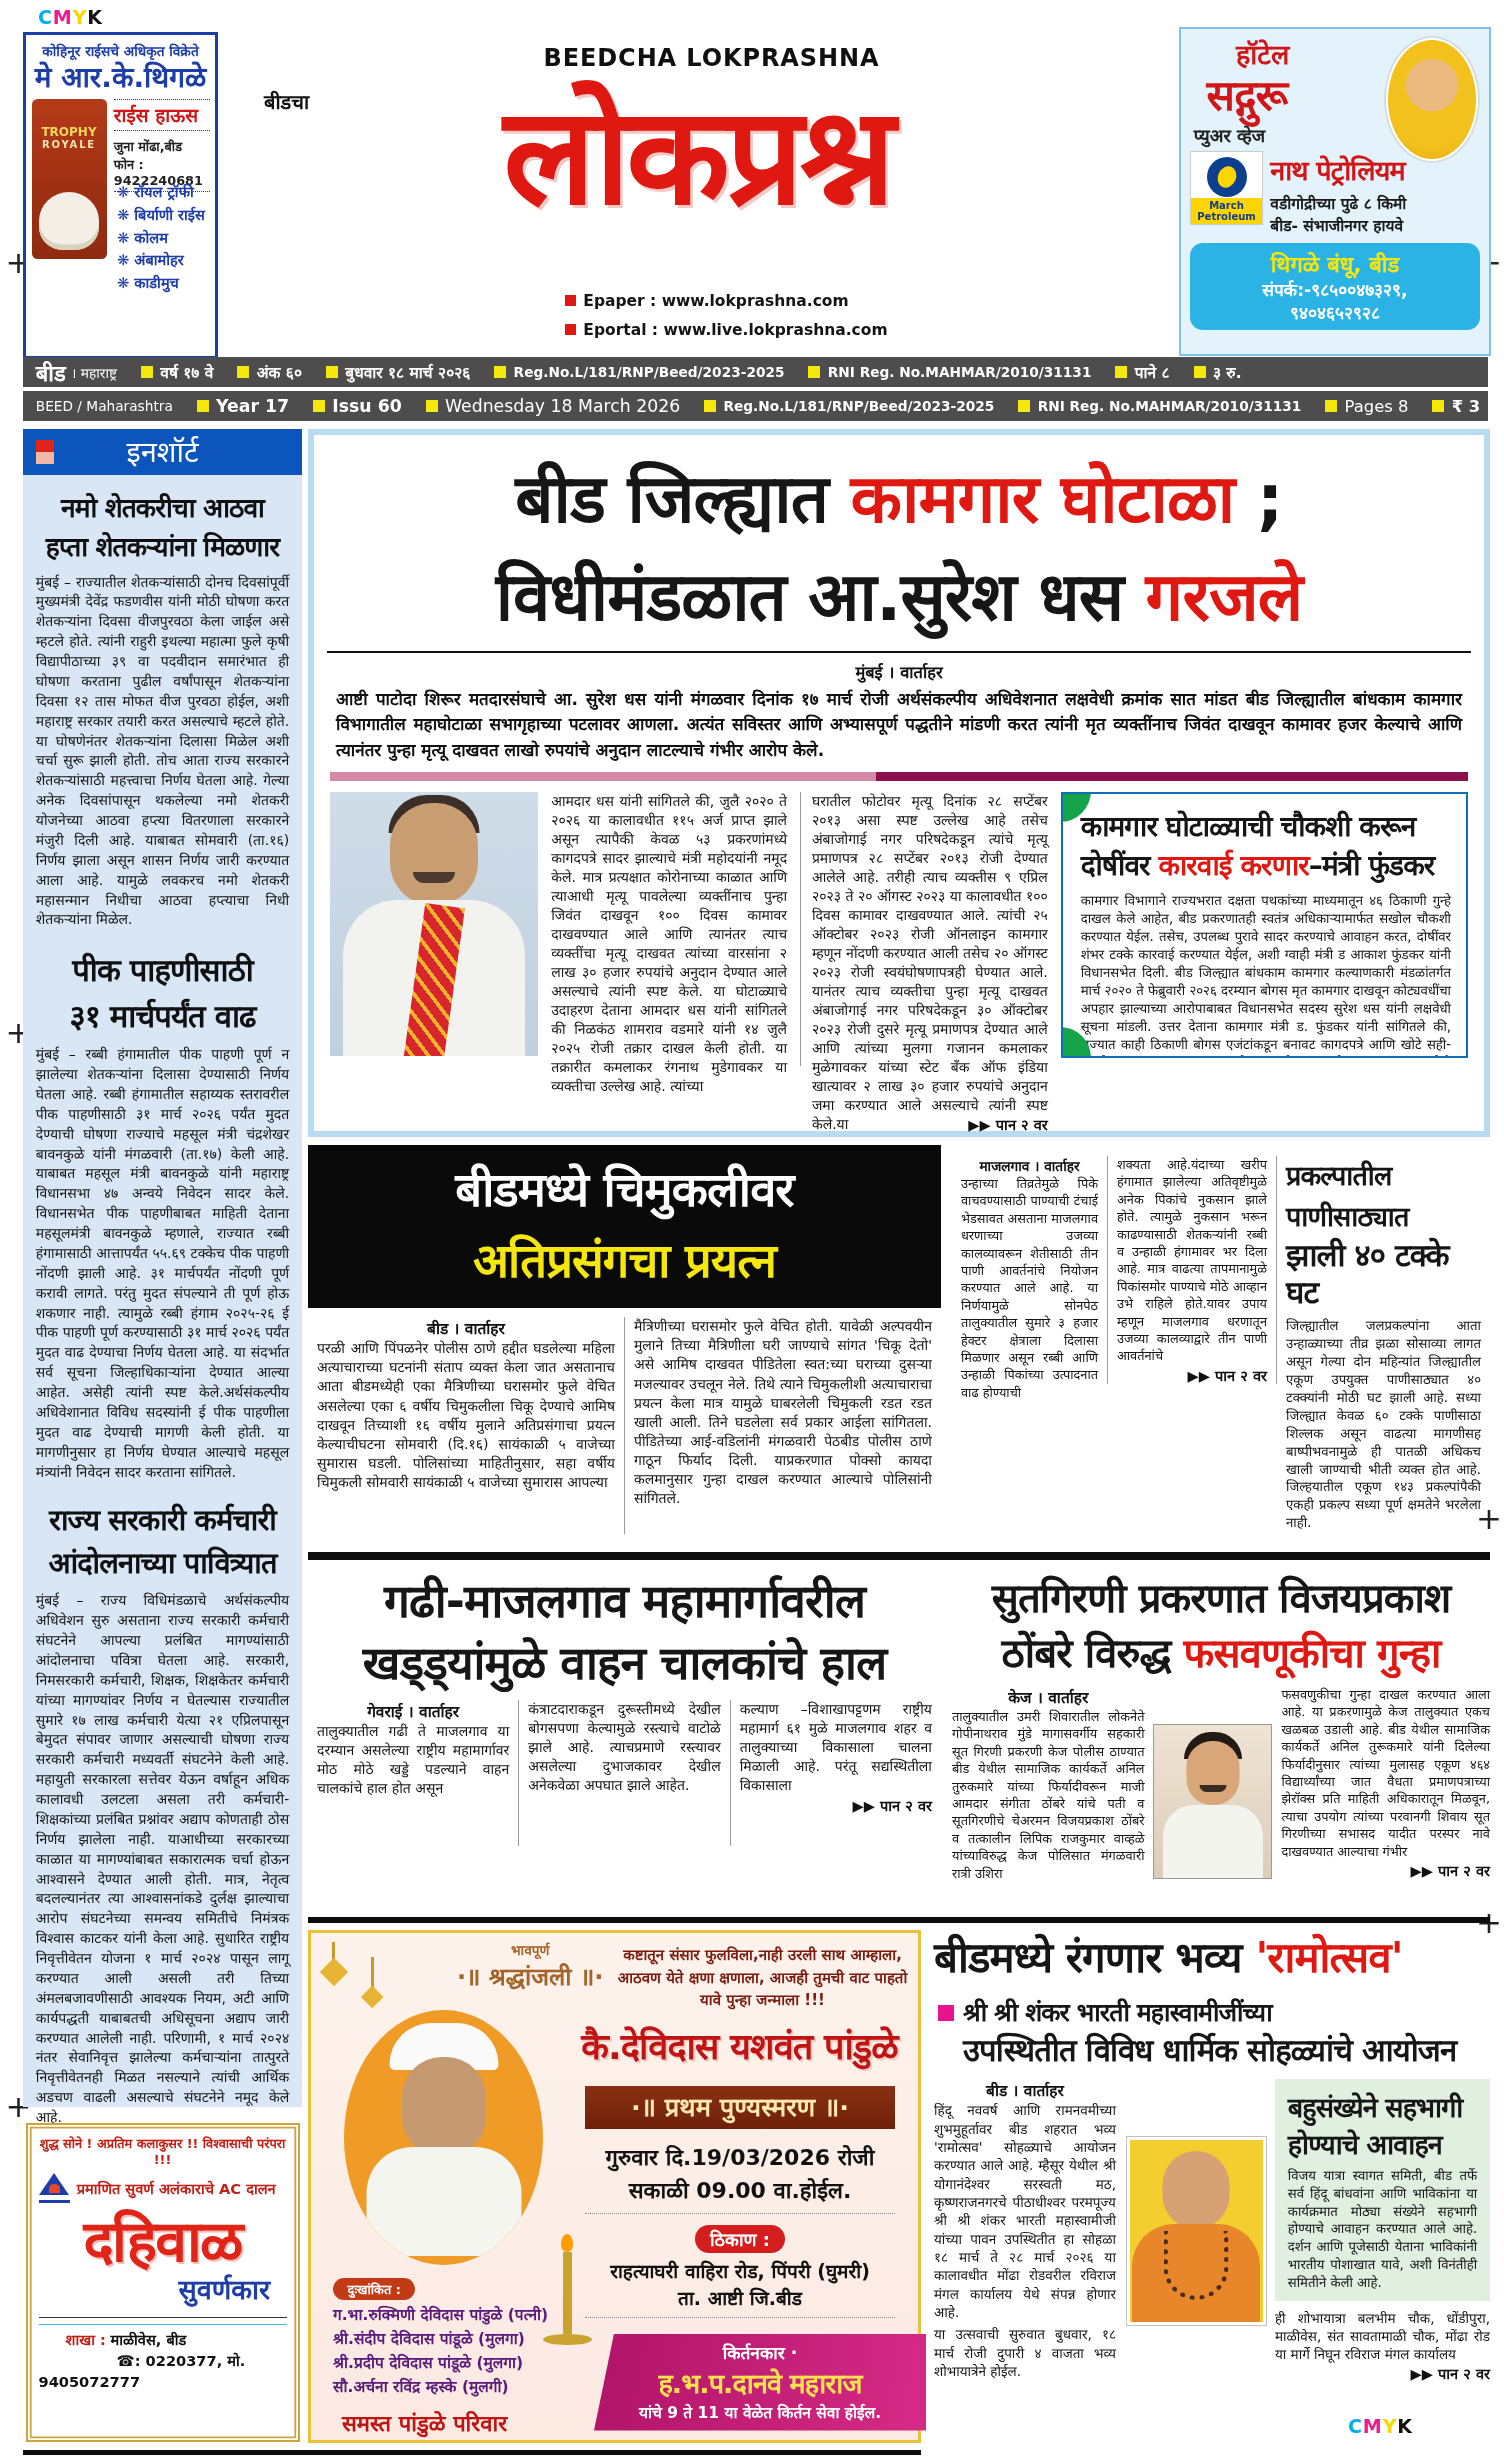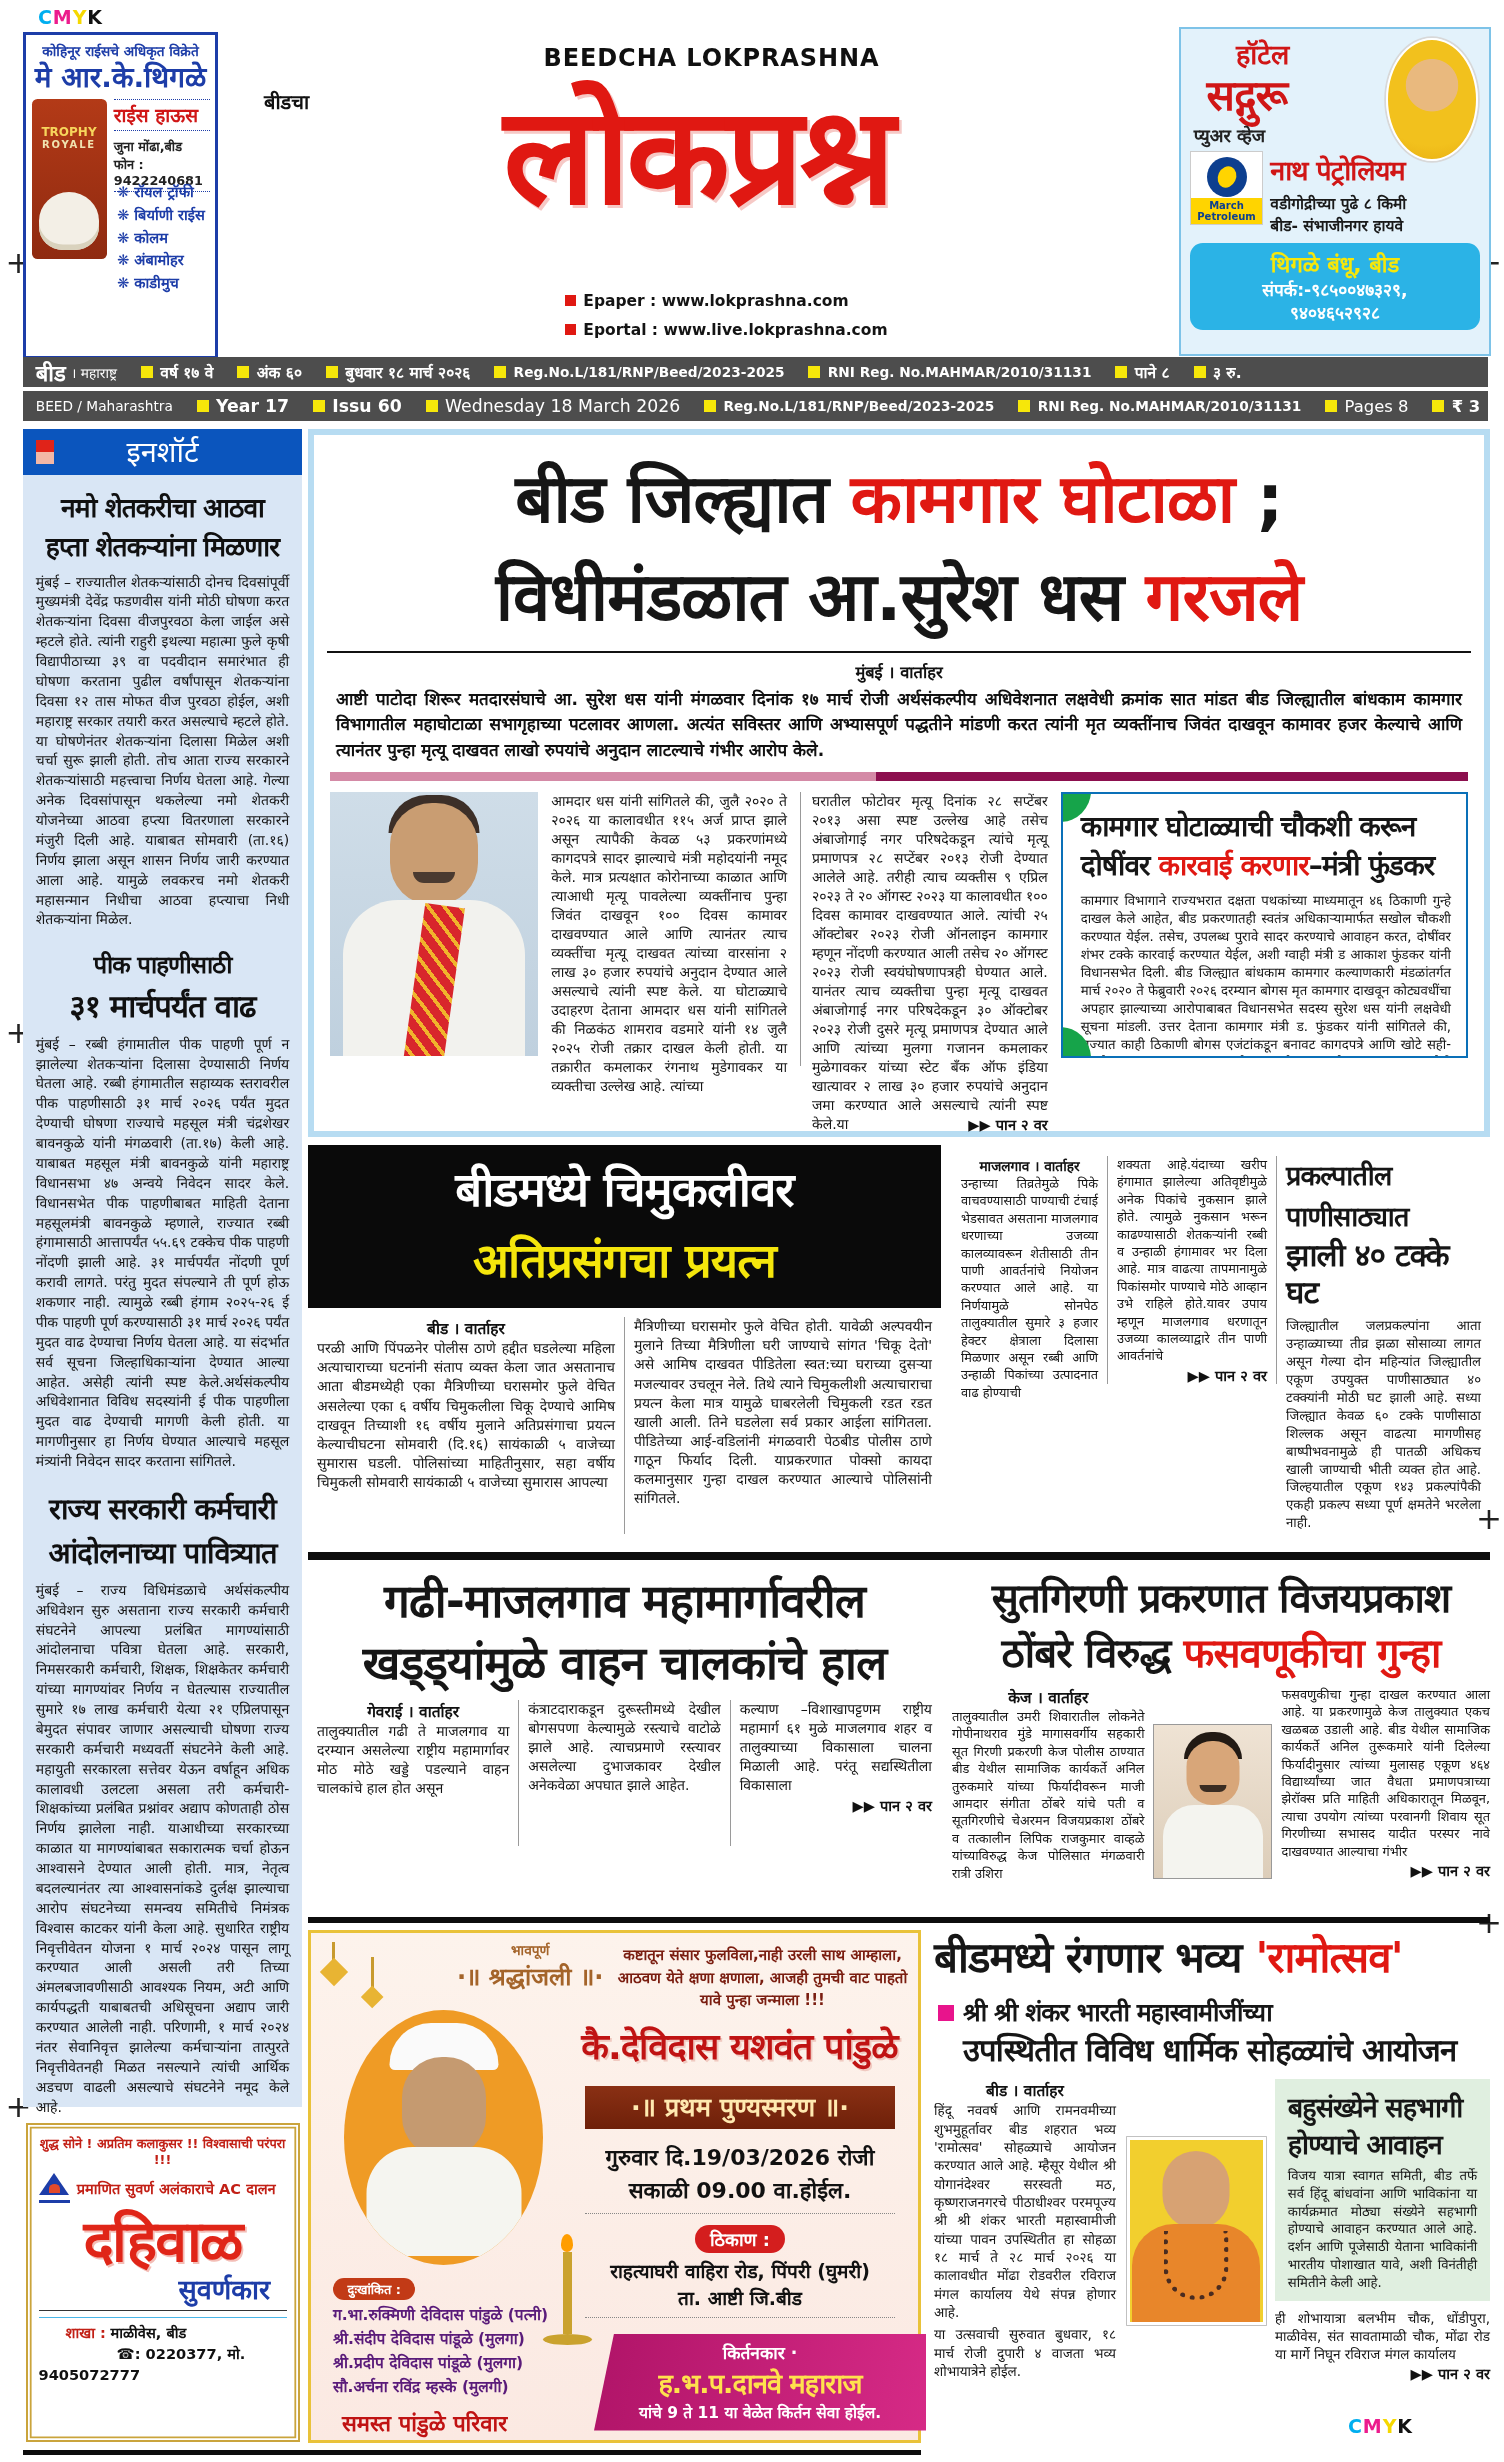--- a/index.html
+++ b/index.html
@@ -200,42 +200,42 @@
           <em></em>
         </span>
       <span>इनशॉर्ट</span>
     </div>
     <div style="padding-top:12.8px;">
       <div class="inTitle">नमो शेतकरीचा आठवा</div>
       <div class="inTitle">हप्ता शेतकऱ्यांना मिळणार</div>
       <div class="inBody">मुंबई – राज्यातील शेतकऱ्यांसाठी दोनच दिवसांपूर्वी मुख्यमंत्री देवेंद्र फडणवीस यांनी मोठी घोषणा करत शेतकऱ्यांना दिवसा वीजपुरवठा केला जाईल असे म्हटले होते. त्यांनी राहुरी इथल्या महात्मा फुले कृषी विद्यापीठाच्या ३९ वा पदवीदान समारंभात ही घोषणा करताना पुढील वर्षांपासून शेतकऱ्यांना दिवसा १२ तास मोफत वीज पुरवठा होईल, अशी महाराष्ट्र सरकार तयारी करत असल्याचे म्हटले होते. या घोषणेनंतर शेतकऱ्यांना दिलासा मिळेल अशी चर्चा सुरू झाली होती. तोच आता राज्य सरकारने शेतकऱ्यांसाठी महत्त्वाचा निर्णय घेतला आहे. गेल्या अनेक दिवसांपासून थकलेल्या नमो शेतकरी योजनेच्या आठवा हप्त्या वितरणाला सरकारने मंजुरी दिली आहे. याबाबत सोमवारी (ता.१६) निर्णय झाला असून शासन निर्णय जारी करण्यात आला आहे. यामुळे लवकरच नमो शेतकरी महासन्मान निधीचा आठवा हप्त्याचा निधी शेतकऱ्यांना मिळेल.</div>
     </div>
     <div style="padding-top:16.4px;">
-      <div class="inTitle" style="font-size:24px;">पीक पाहणीसाठी</div>
+      <div class="inTitle" style="font-size:31px;">पीक पाहणीसाठी</div>
       <div class="inTitle" style="font-size:31px;">३१ मार्चपर्यंत वाढ</div>
       <div class="inBody">मुंबई – रब्बी हंगामातील पीक पाहणी पूर्ण न झालेल्या शेतकऱ्यांना दिलासा देण्यासाठी निर्णय घेतला आहे. रब्बी हंगामातील सहाय्यक स्तरावरील पीक पाहणीसाठी ३१ मार्च २०२६ पर्यंत मुदत देण्याची घोषणा राज्याचे महसूल मंत्री चंद्रशेखर बावनकुळे यांनी मंगळवारी (ता.१७) केली आहे. याबाबत महसूल मंत्री बावनकुळे यांनी महाराष्ट्र विधानसभा ४७ अन्वये निवेदन सादर केले. विधानसभेत पीक पाहणीबाबत माहिती देताना महसूलमंत्री बावनकुळे म्हणाले, राज्यात रब्बी हंगामासाठी आत्तापर्यंत ५५.६९ टक्केच पीक पाहणी नोंदणी झाली आहे. ३१ मार्चपर्यंत नोंदणी पूर्ण करावी लागते. परंतु मुदत संपल्याने ती पूर्ण होऊ शकणार नाही. त्यामुळे रब्बी हंगाम २०२५-२६ ई पीक पाहणी पूर्ण करण्यासाठी ३१ मार्च २०२६ पर्यंत मुदत वाढ देण्याचा निर्णय घेतला आहे. या संदर्भात सर्व सूचना जिल्हाधिकाऱ्यांना देण्यात आल्या आहेत. असेही त्यांनी स्पष्ट केले.अर्थसंकल्पीय अधिवेशानात विविध सदस्यांनी ई पीक पाहणीला मुदत वाढ देण्याची मागणी केली होती. या मागणीनुसार हा निर्णय घेण्यात आल्याचे महसूल मंत्र्यांनी निवेदन सादर करताना सांगितले.</div>
     </div>
     <div style="padding-top:16.4px;">
       <div class="inTitle" style="font-size:29px;">राज्य सरकारी कर्मचारी</div>
       <div class="inTitle" style="font-size:29px;">आंदोलनाच्या पावित्र्यात</div>
       <div class="inBody">मुंबई – राज्य विधिमंडळाचे अर्थसंकल्पीय अधिवेशन सुरु असताना राज्य सरकारी कर्मचारी संघटनेने आपल्या प्रलंबित मागण्यांसाठी आंदोलनाचा पवित्रा घेतला आहे. सरकारी, निमसरकारी कर्मचारी, शिक्षक, शिक्षकेतर कर्मचारी यांच्या मागण्यांवर निर्णय न घेतल्यास राज्यातील सुमारे १७ लाख कर्मचारी येत्या २१ एप्रिलपासून बेमुदत संपावर जाणार असल्याची घोषणा राज्य सरकारी कर्मचारी मध्यवर्ती संघटनेने केली आहे. महायुती सरकारला सत्तेवर येऊन वर्षाहून अधिक कालावधी उलटला असला तरी कर्मचारी-शिक्षकांच्या प्रलंबित प्रश्नांवर अद्याप कोणताही ठोस निर्णय झालेला नाही. याआधीच्या सरकारच्या काळात या मागण्यांबाबत सकारात्मक चर्चा होऊन आश्वासने देण्यात आली होती. मात्र, नेतृत्व बदलल्यानंतर त्या आश्वासनांकडे दुर्लक्ष झाल्याचा आरोप संघटनेच्या समन्वय समितीचे निमंत्रक विश्वास काटकर यांनी केला आहे. सुधारित राष्ट्रीय निवृत्तीवेतन योजना १ मार्च २०२४ पासून लागू करण्यात आली असली तरी तिच्या अंमलबजावणीसाठी आवश्यक नियम, अटी आणि कार्यपद्धती याबाबतची अधिसूचना अद्याप जारी करण्यात आलेली नाही. परिणामी, १ मार्च २०२४ नंतर सेवानिवृत्त झालेल्या कर्मचाऱ्यांना तात्पुरते निवृत्तीवेतनही मिळत नसल्याने त्यांची आर्थिक अडचण वाढली असल्याचे संघटनेने नमूद केले आहे.</div>
     </div>
   </div>
 
   <div class="abs dahiwal" style="left:25.5px;top:2123px;width:274px;height:319px;">
     <div class="bold center" style="color:#c22016;font-size:12.8px;">शुद्ध सोने ! अप्रतिम कलाकुसर !! विश्वासाची परंपरा !!!</div>
     <div style="display:flex;align-items:center;margin-top:5.5px;">
       <div style="width:31px;height:27px;border-bottom:3.6px solid #1d3da8;position:relative;">
         <div style="width:0;height:0;border-left:15.5px solid transparent;border-right:15.5px solid transparent;border-bottom:22px solid #1d3da8;"></div>
         <div style="position:absolute;left:10px;top:11px;width:11px;height:9px;border-radius:50% 50% 0 0;background:#e34a2a;"></div>
       </div>
       <div class="bold" style="color:#c22016;font-size:14.6px;padding-left:7.3px;">प्रमाणित सुवर्ण अलंकाराचे AC दालन</div>
     </div>
     <div class="bold center" style="color:#e02518;font-size:57px;line-height:1.35;letter-spacing:-1.8px;text-shadow:1.8px 1.8px 0 #f3bdb6;">दहिवाळ</div>
-    <div class="bold" style="color:#1d3da8;font-size:27px;text-align:right;padding-right:16.4px;margin-top:-9px;border-bottom:1.8px solid #333;padding-bottom:3px;">सुवर्णकार</div>
+    <div class="bold" style="color:#1d3da8;font-size:27px;text-align:right;padding-right:16.4px;margin-top:-9px;border-bottom:1.8px solid #333;padding-bottom:10px;">सुवर्णकार</div>
     <div style="font-size:14.6px;border-top:1.8px solid #49b6e8;margin-top:5.5px;padding-top:3.6px;line-height:1.45;">
       <span class="bold" style="color:#c22016;padding-left:27px;">शाखा :</span>
       <span class="bold">माळीवेस, बीड</span><br>
       <span class="bold" style="padding-left:78px;">☎: 0220377, मो. 9405072777</span>
     </div>
   </div>
 
   <div class="abs leadFrame" style="left:308px;top:429px;width:1182px;height:708px;">
     <div class="center" style="padding:12.8px 18px 0 18px;border-bottom:2.7px solid #111;margin:0 12.8px;">
       <div class="headline" style="font-size:67px;line-height:1.55;"><span>बीड जिल्ह्यात </span><span class="red">कामगार घोटाळा</span><span> ;</span></div>

